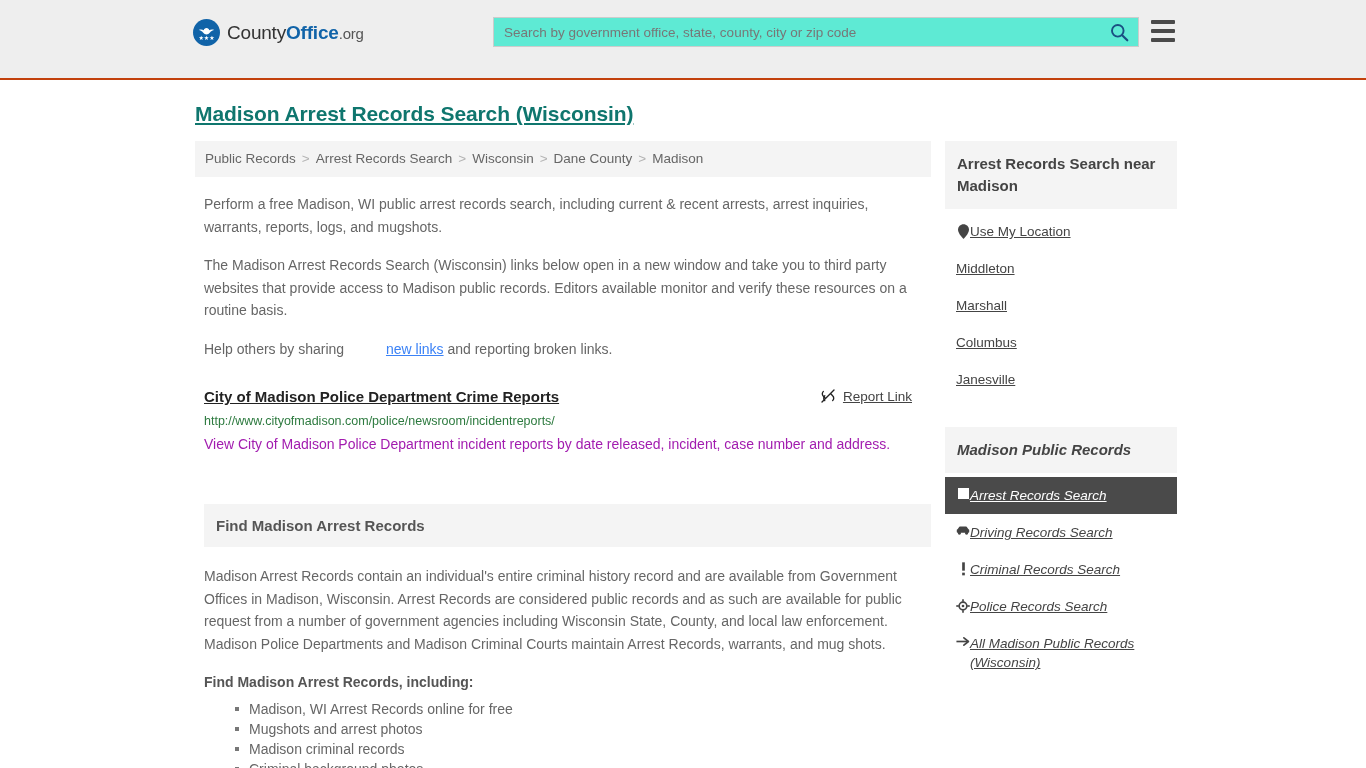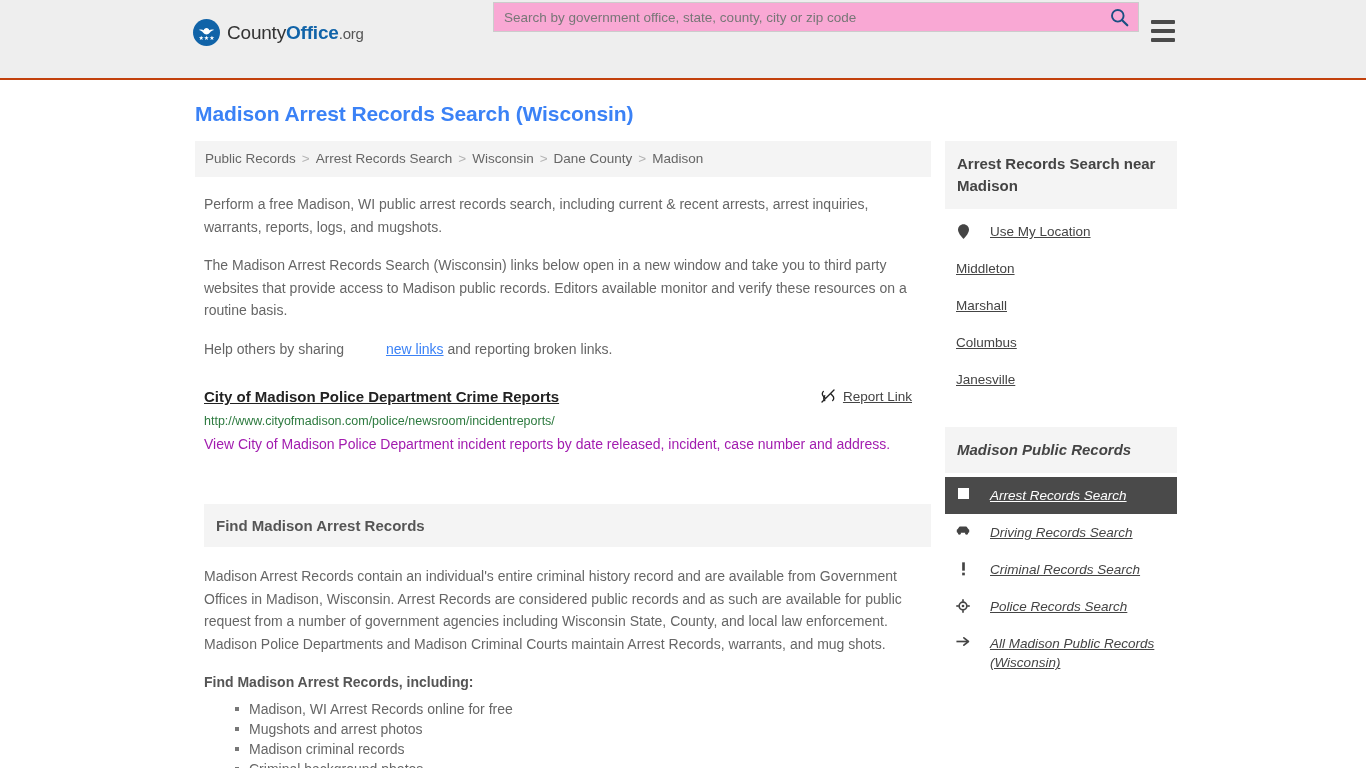--- a/index.html
+++ b/index.html
@@ -57,24 +57,24 @@
     letter-spacing: -0.2px;
     white-space: nowrap;
   }
   .brand-text .b-office { color: #1063a8; font-weight: bold; }
   .brand-text .b-county { color: #333333; }
   .brand-text .b-org { color: #555555; font-size: 15px; }
 
   .search-wrap {
     position: absolute;
     left: 493px;
-    top: 2px;
+    top: 17px;
     width: 646px;
     height: 30px;
-    background: #f9a8d4;
+    background: #5eead4;
     border: 1px solid #cccccc;
     display: flex;
     align-items: center;
   }
   .search-input {
     flex: 1;
     border: 0;
     outline: none;
     height: 28px;
     padding: 0 10px;
@@ -120,23 +120,24 @@
   }
   .container {
     width: 990px;
     margin: 0 auto;
     position: relative;
     padding-top: 22px;
   }
   .page-title {
     font-size: 21px;
     font-weight: bold;
-    color: #3b82f6;
+    color: #0f766e;
     margin: 0 0 15px 7px;
     letter-spacing: -0.1px;
+    text-decoration: underline;
   }
   .cols {
     display: flex;
     gap: 0;
   }
   .col-main {
     width: 736px;
     margin-left: 7px;
   }
   .col-side {
@@ -260,21 +261,21 @@
     padding: 12px 12px;
     font-size: 15px;
     font-weight: bold;
     color: #444444;
     line-height: 22px;
   }
   .side-list { margin-top: 4px; }
   .side-item {
     display: flex;
     align-items: flex-start;
-    gap: 20px;
+    gap: 0;
     padding: 9px 11px;
     font-size: 13.5px;
     line-height: 19px;
   }
   .side-item a {
     color: #444444;
     text-decoration: underline;
   }
   .side-item .ico {
     width: 14px;

